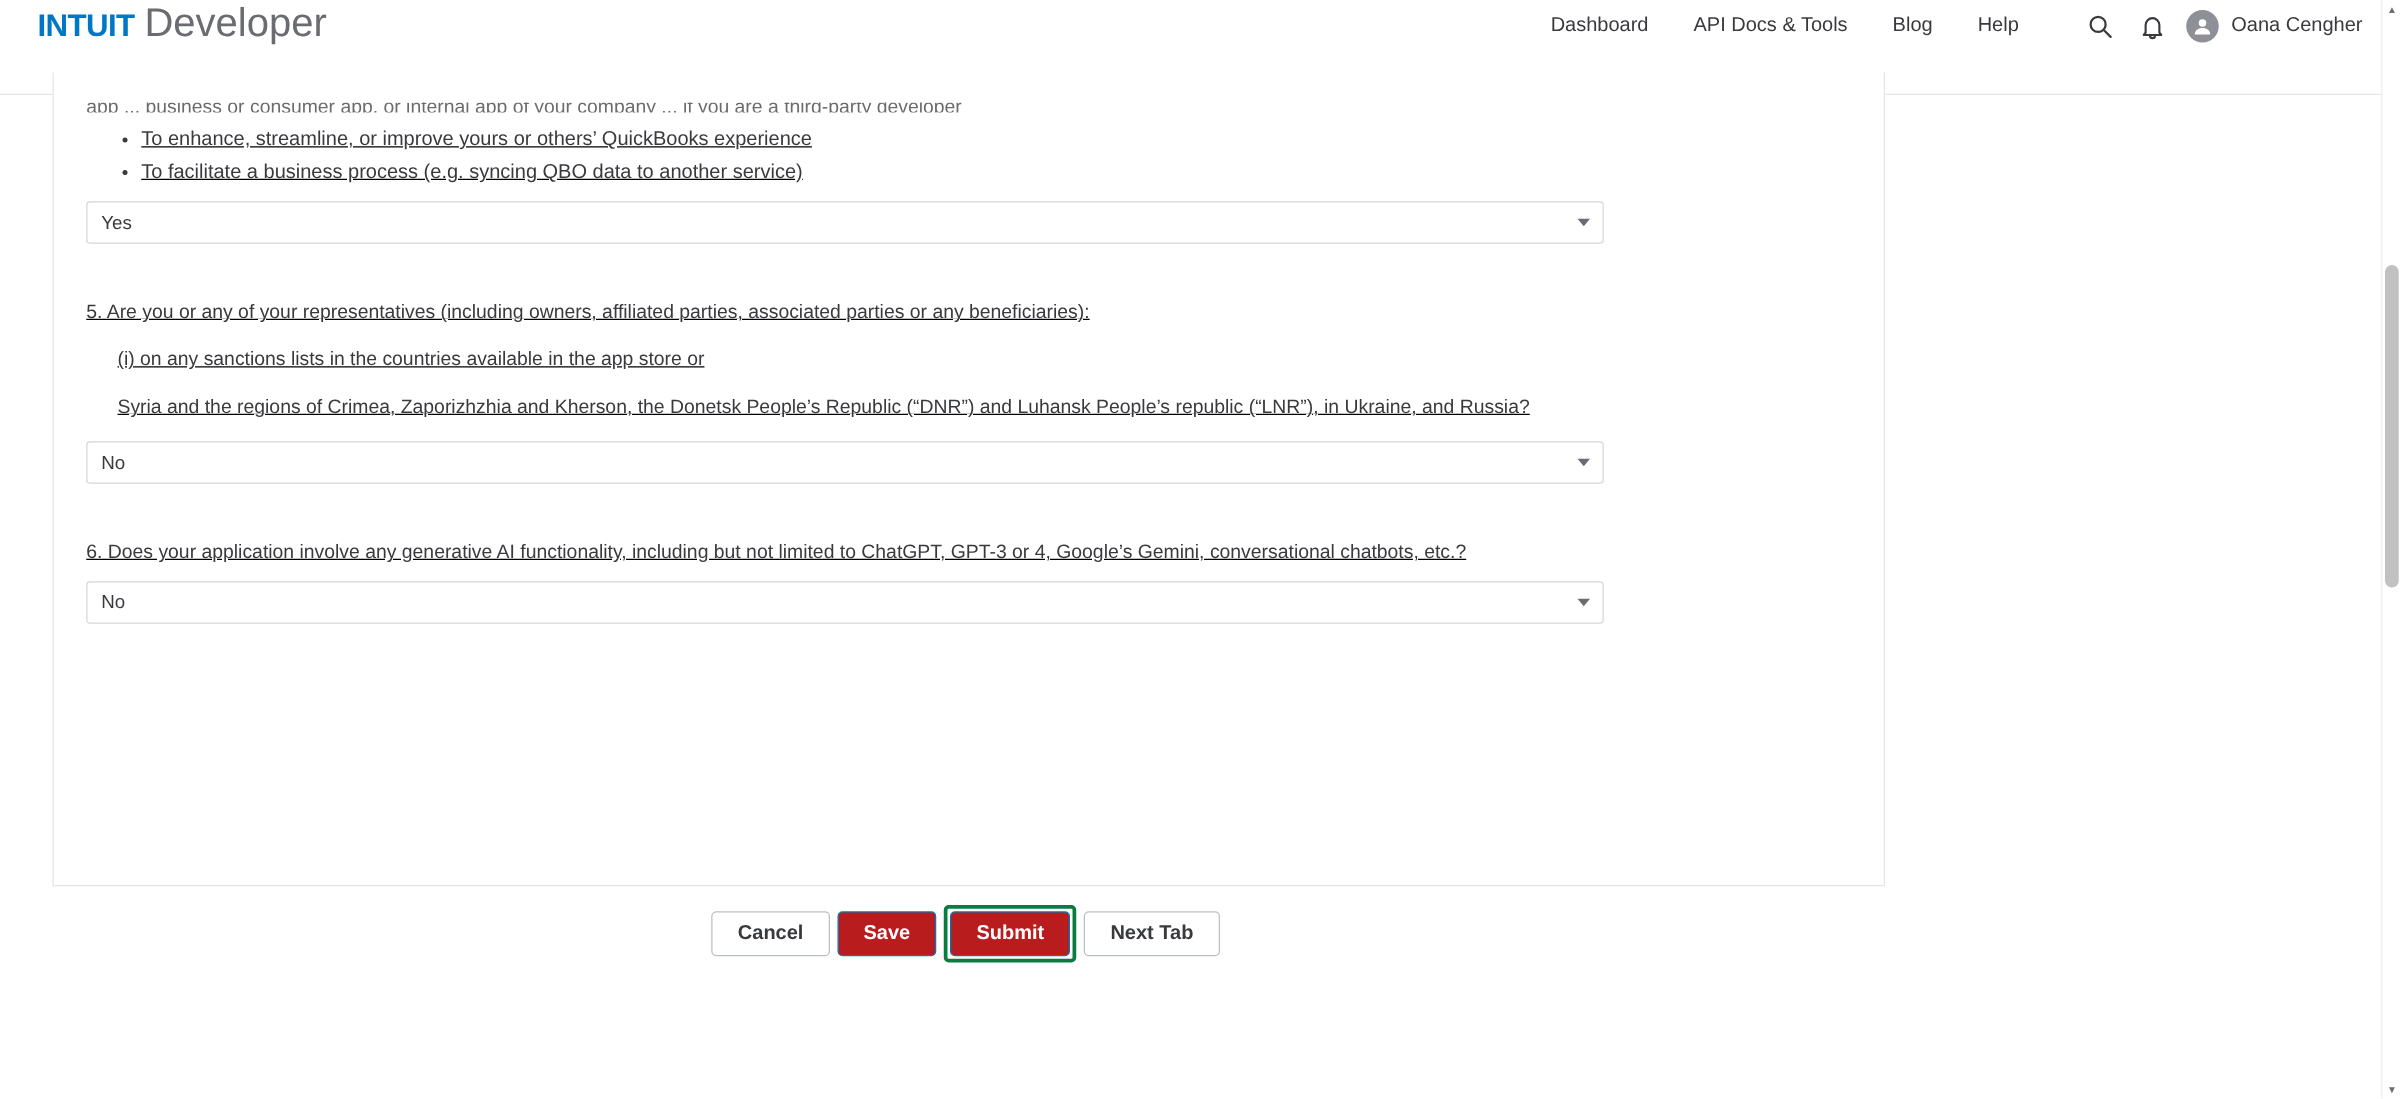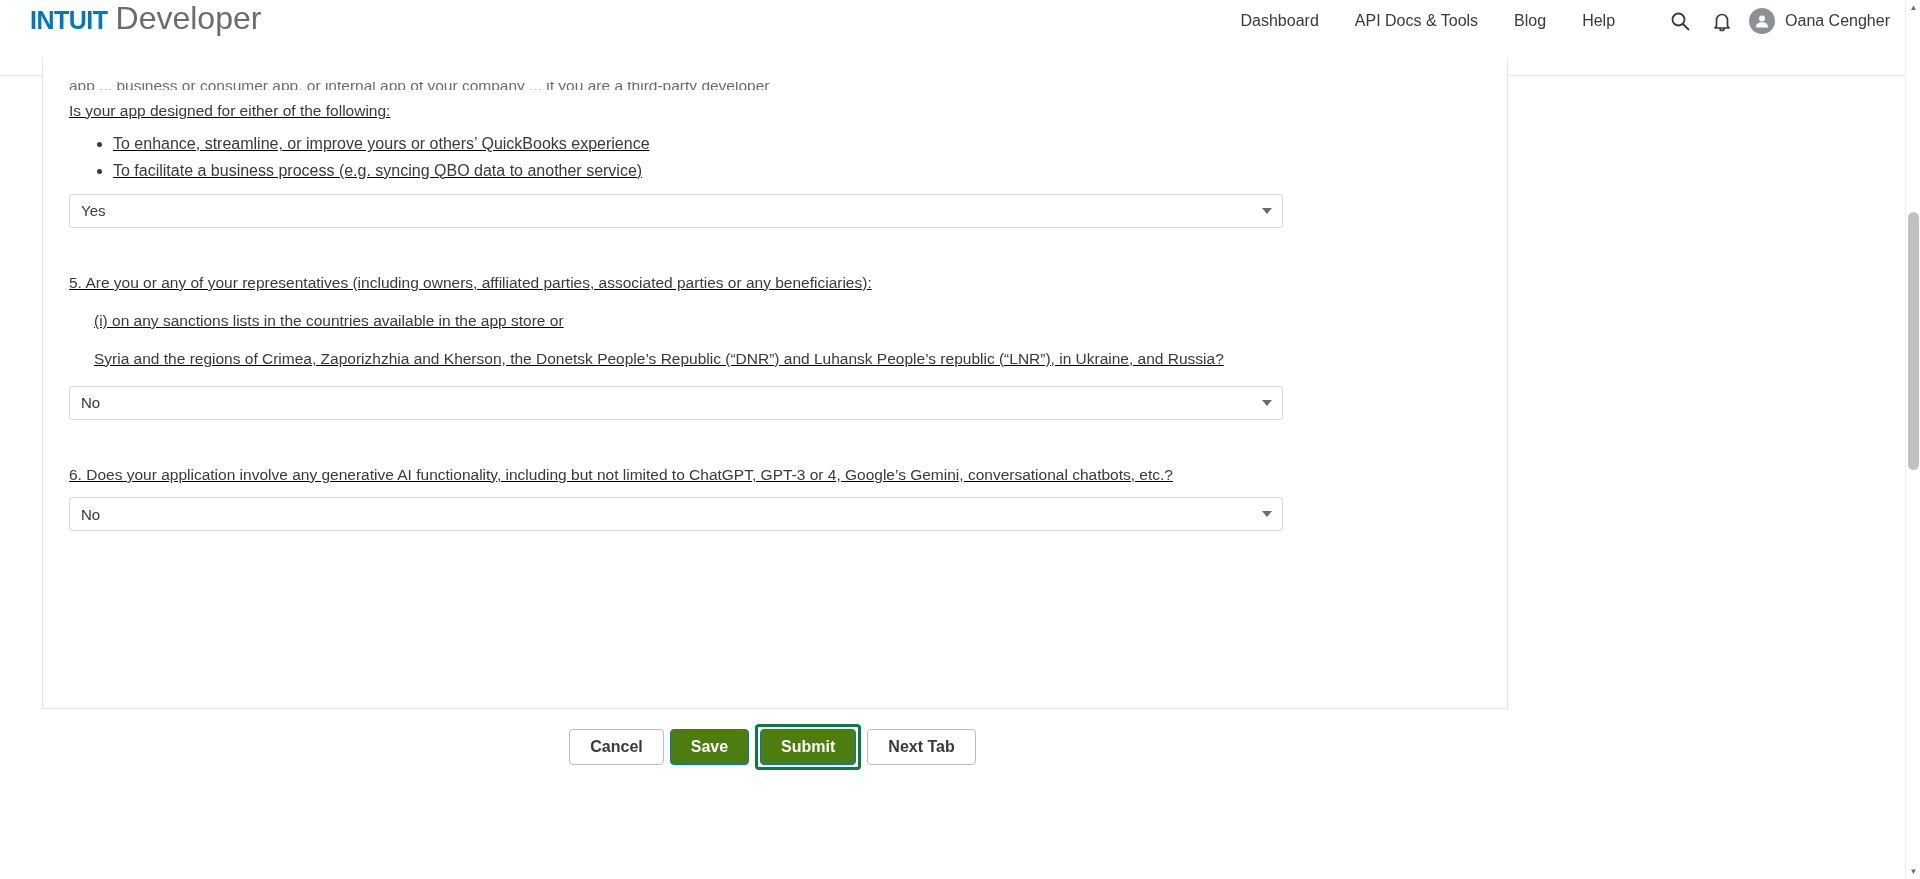--- a/index.html
+++ b/index.html
@@ -201,21 +201,21 @@
     justify-content: center;
   }
   .btn-outline {
     background: #ffffff;
     border: 1px solid #babec5;
     color: #393a3d;
     font-weight: bold;
   }
   .btn-outline.plain { font-weight: bold; }
   .btn-primary {
-    background: #4d7c0f;
+    background: #b91c1c;
     border: 1px solid #0077c5;
     color: #ffffff;
     font-weight: bold;
     text-align: center;
   }
   .btn-highlight-wrap {
     border: 3px solid #0a7c42;
     border-radius: 4px;
     padding: 2px;
     display: inline-flex;
@@ -292,21 +292,20 @@
 </div>
 
 <div class="content">
 
   <div class="card">
     <div class="card-inner">
 
       <div class="clipped-line">app ... business or consumer app, or internal app of your company ... if you are a third-party developer</div>
 
       <div class="q-block">
-        <p class="q-text">Is your app designed for either of the following:</p>
         <ul class="q-list">
           <li>To enhance, streamline, or improve yours or others’ QuickBooks experience</li>
           <li>To facilitate a business process (e.g. syncing QBO data to another service)</li>
         </ul>
         <div class="select-wrap">
           <select class="dropdown">
             <option>Yes</option>
             <option>No</option>
           </select>
           <span class="caret"></span>

